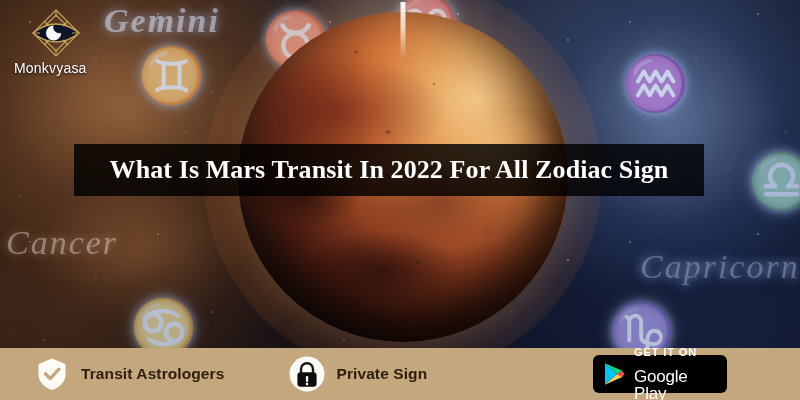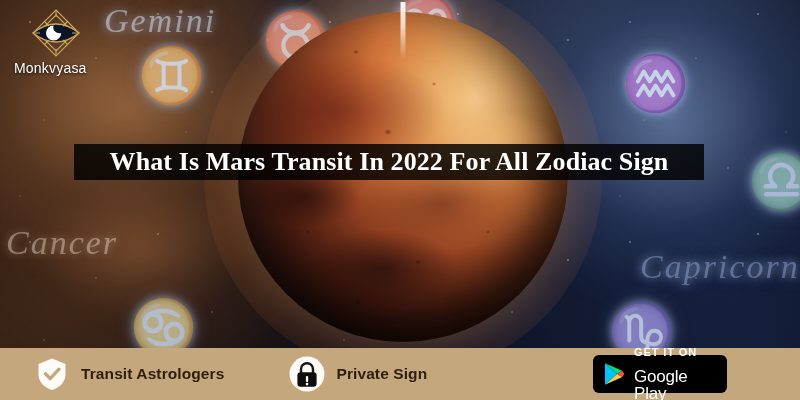--- a/index.html
+++ b/index.html
@@ -71,21 +71,21 @@
     text-shadow: 0 0 8px rgba(190,214,255,.55), 0 0 18px rgba(150,180,230,.35);
     font-family: "Liberation Serif", serif;
     font-style: italic;
     white-space: nowrap;
     pointer-events: none;
     user-select: none;
   }
   .zodiac.word { font-size: 34px; letter-spacing: 2px; }
   .zodiac.glyph { font-style: normal; font-size: 54px; }
 
-  .z-gemini      { left: 104px; top: 2px;   font-size: 36px; }
+  .z-gemini      { left: 104px; top: 2px;   font-size: 36px; font-weight: bold; }
   .z-gemini-g    { left: 138px; top: 44px;  font-size: 56px; }
   .z-taurus-g    { left: 262px; top: 8px;   font-size: 50px; }
   .z-aries-g     { left: 392px; top: -8px;  font-size: 52px; }
   .z-aquarius    { left: 588px; top: 6px;   font-size: 34px; }
   .z-aquarius-g  { left: 622px; top: 52px;  font-size: 52px; }
   .z-cancer      { left: 6px;   top: 224px; font-size: 34px; color: rgba(236,226,214,0.42); text-shadow: 0 0 8px rgba(240,210,180,.40); }
   .z-cancer-g    { left: 130px; top: 296px; font-size: 50px; color: rgba(236,226,214,0.36); }
   .z-capricorn   { left: 640px; top: 248px; font-size: 30px; color: rgba(150,175,220,0.46); }
   .z-capricorn-g { left: 608px; top: 300px; font-size: 46px; color: rgba(140,168,216,0.42); }
   .z-libra-g     { left: 748px; top: 150px; font-size: 46px; color: rgba(170,195,235,0.30); }
@@ -167,21 +167,21 @@
     margin-top: 2px;
     text-shadow: 0 1px 3px rgba(0,0,0,.9);
   }
 
   
   .title-bar {
     position: absolute;
     left: 74px;
     top: 144px;
     width: 630px;
-    height: 36px;
+    height: 52px;
     background: rgba(0,0,0,0.82);
     display: flex;
     align-items: center;
     justify-content: center;
   }
   .title-text {
     color: #ffffff;
     font-family: "Liberation Serif", serif;
     font-size: 26px;
     font-weight: 700;

